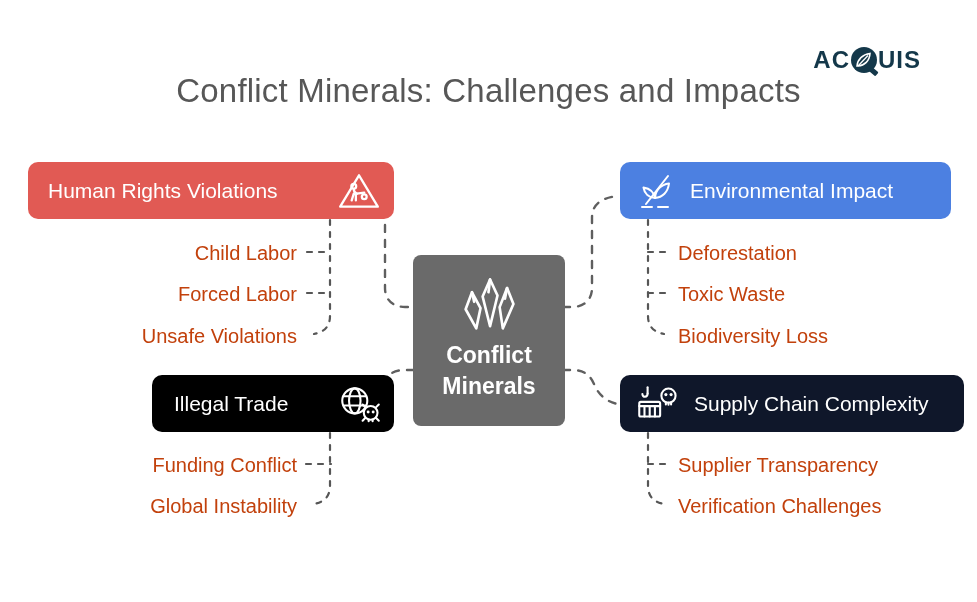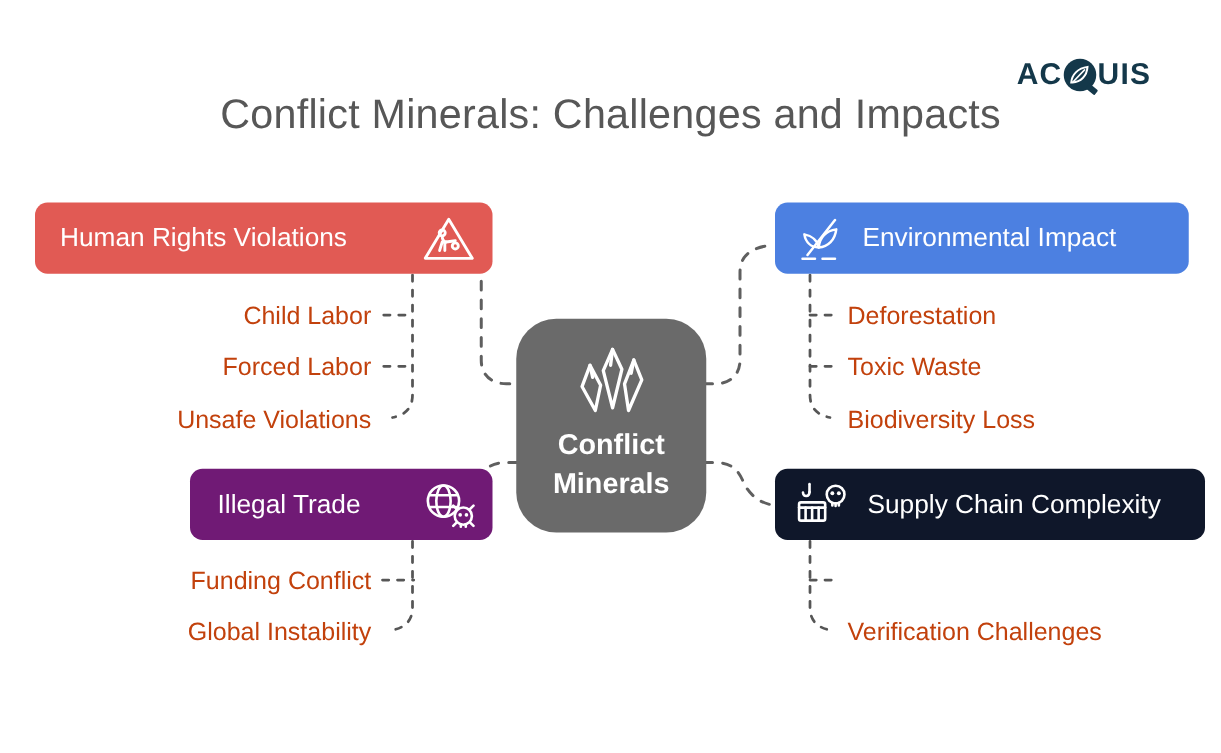--- a/index.html
+++ b/index.html
@@ -14,21 +14,21 @@
   .logo-q{position:relative;display:inline-block;width:26px;height:26px;border-radius:50%;
           margin:0 1px;}
   .logo-q:after{content:"";position:absolute;right:-1px;bottom:-1px;width:9px;height:5px;
           background:inherit;transform:rotate(40deg);border-radius:1px;}
   .logo-q svg{position:absolute;left:3px;top:3px;}
   .node{position:absolute;display:flex;align-items:center;border-radius:10px;z-index:2;
         color:#fff;font-size:21px;font-weight:500;white-space:nowrap;}
   .node .lbl{flex:1;}
   .icon{display:flex;align-items:center;justify-content:center;}
   .center-node{position:absolute;left:413px;top:255px;width:152px;height:171px;
-        border-radius:32px;display:flex;flex-direction:column;align-items:center;
+        border-radius:8px;display:flex;flex-direction:column;align-items:center;
         z-index:2;color:#fff;}
   .center-node .icon{margin-top:16px;}
   .center-label{text-align:center;font-size:23px;font-weight:600;line-height:31px;margin-top:1px;}
   .leaf-row{position:absolute;height:24px;line-height:24px;font-size:20px;color:#c2410c;
         z-index:2;white-space:nowrap;}
   .leaf-left{right:680px;text-align:right;}
   .leaf-right{left:678px;text-align:left;}
 </style>
 </head>
 <body>
@@ -88,21 +88,21 @@
       <svg width="42" height="40" viewBox="0 0 40 40" fill="none" stroke="#fff" stroke-width="2" stroke-linecap="round" stroke-linejoin="round">
         <path d="M20,27 C20.5,19 26,13.5 34,12.5 C33,21 27.5,26.5 20,27 Z"></path>
         <path d="M20,27 C19,21.5 14.5,17.5 8.5,16.5 C9.5,23 14,26.8 20,27 Z"></path>
         <path d="M33,5 L11,33"></path>
         <path d="M7,36 L17,36 M23,36 L33,36"></path>
       </svg>
     </span>
     <span class="lbl">Environmental Impact</span>
   </div>
 
-  <div class="node" style="left: 152px; top: 375px; width: 210px; height: 57px; padding: 0px 10px 0px 22px; background-color: #701a75;">
+  <div class="node" style="left: 152px; top: 375px; width: 210px; height: 57px; padding: 0px 10px 0px 22px; background-color: #000000;">
     <span class="lbl">Illegal Trade</span>
     <span class="icon">
       <svg width="48" height="42" viewBox="0 0 46 40" fill="none" stroke="#fff" stroke-width="2" stroke-linecap="round" stroke-linejoin="round">
         <circle cx="18" cy="17" r="12"></circle>
         <ellipse cx="18" cy="17" rx="5.5" ry="12"></ellipse>
         <path d="M7.5,12.5 L28.5,12.5 M7.5,21.5 L28.5,21.5"></path>
         <path d="M25.5,36 L28,33.5 M38.5,23 L41,20.5 M25.5,20.5 L28,23 M38.5,33.5 L41,36"></path>
         <circle cx="33.2" cy="28.5" r="6.6"></circle>
         <circle cx="30.8" cy="27.6" r="1.4" fill="#fff" stroke="none"></circle>
         <circle cx="35.6" cy="27.6" r="1.4" fill="#fff" stroke="none"></circle>
@@ -145,15 +145,16 @@
 
   <div class="leaf-row leaf-left" style="top:241px;">Child Labor</div>
   <div class="leaf-row leaf-left" style="top:282px;">Forced Labor</div>
   <div class="leaf-row leaf-left" style="top:324px;">Unsafe Violations</div>
   <div class="leaf-row leaf-left" style="top:453px;">Funding Conflict</div>
   <div class="leaf-row leaf-left" style="top:494px;">Global Instability</div>
 
   <div class="leaf-row leaf-right" style="top:241px;">Deforestation</div>
   <div class="leaf-row leaf-right" style="top:282px;">Toxic Waste</div>
   <div class="leaf-row leaf-right" style="top:324px;">Biodiversity Loss</div>
+  <div class="leaf-row leaf-right" style="top:453px;">Supplier Transparency</div>
   <div class="leaf-row leaf-right" style="top:494px;">Verification Challenges</div>
 
 </div>
 
 </body></html>

